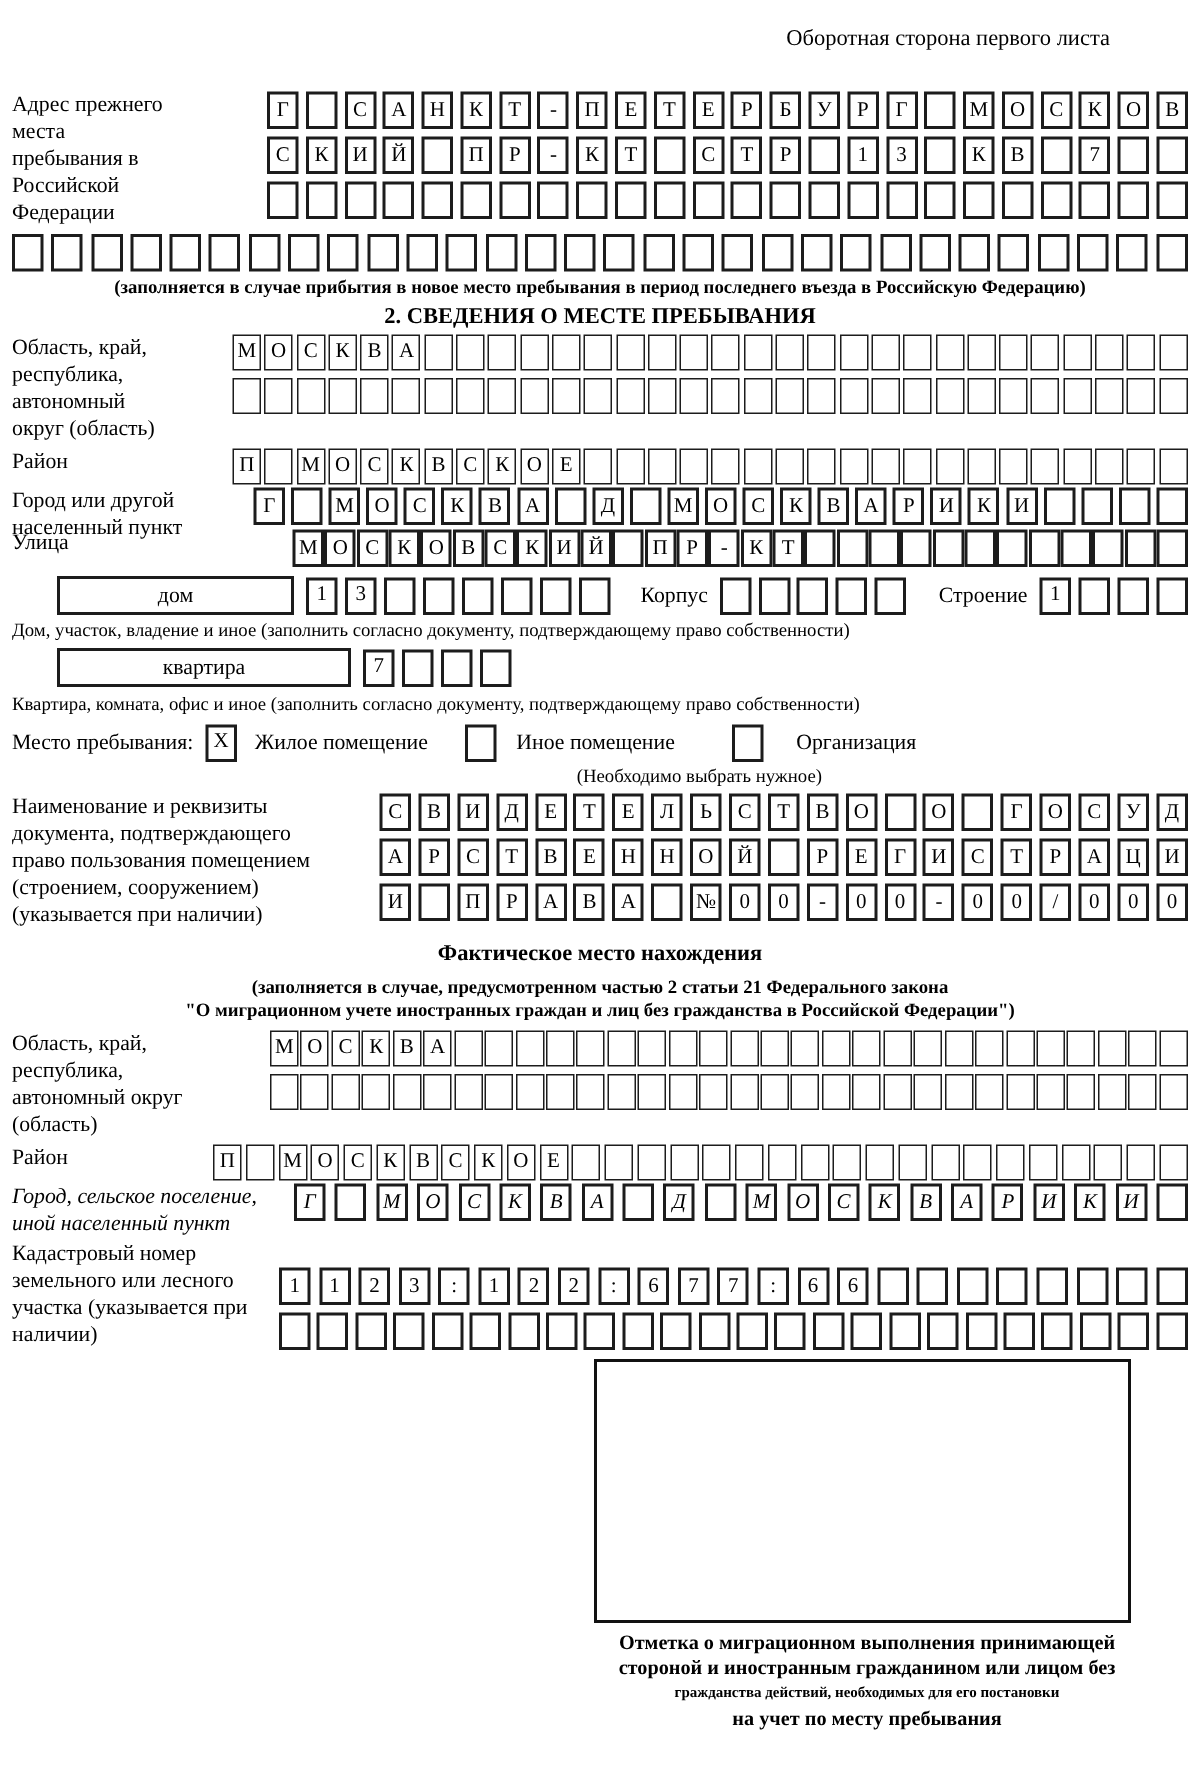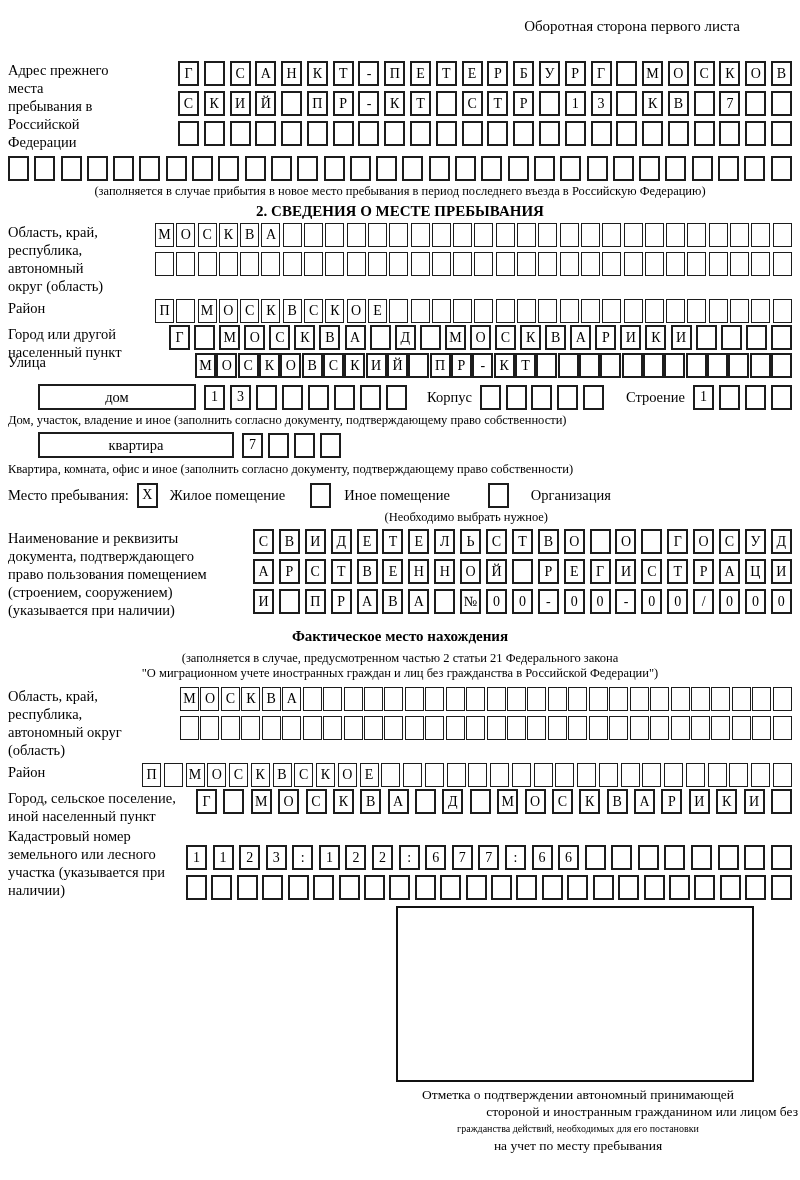--- a/index.html
+++ b/index.html
@@ -14,21 +14,21 @@
   .label{font-size:14.5px;line-height:18px;box-sizing:border-box;flex:none;}
   .cells{display:flex;justify-content:space-between;flex:1;min-width:0;}
   .cells-col{flex:1;min-width:0;display:flex;flex-direction:column;gap:5px;}
   .cell{
     width:21px;height:25px;border:2px solid #1c1c1c;box-sizing:border-box;
     display:flex;align-items:center;justify-content:center;
     font-size:14px;flex:none;background:#fff;
   }
   .sm .cell{width:19px;height:24px;border-width:1.8px;}
   .note{font-size:12.5px;line-height:15px;}
-  .center{text-align:center;}
+  .center{text-align:center;font-weight:bold;}
   .bold{font-weight:bold;}
   .widebox{
     border:2px solid #1c1c1c;height:26px;box-sizing:border-box;flex:none;
     display:flex;align-items:center;justify-content:center;font-size:14.5px;background:#fff;
   }
   .inline-lbl{font-size:14.5px;line-height:26px;flex:none;}
   .stamp-box{border:2px solid #111;box-sizing:border-box;background:#fff;}
 </style>
 </head>
 <body>
@@ -557,21 +557,21 @@
         <div class="cell"></div>
         <div class="cell"></div>
         <div class="cell"></div>
         <div class="cell"></div>
         <div class="cell"></div>
         <div class="cell"></div>
         <div class="cell"></div>
       </div>
   </div>
 
-  <div class="row" style="margin-top:2px;">
+  <div class="row" style="margin-top:2px;font-style:italic;">
     <div class="label" style="width:188px;">Город, сельское поселение, иной населенный пункт</div>
     <div class="cells">
         <div class="cell">Г</div>
         <div class="cell"></div>
         <div class="cell">М</div>
         <div class="cell">О</div>
         <div class="cell">С</div>
         <div class="cell">К</div>
         <div class="cell">В</div>
         <div class="cell">А</div>
@@ -644,19 +644,19 @@
           <div class="cell"></div>
           <div class="cell"></div>
           <div class="cell"></div>
           <div class="cell"></div>
         </div>
     </div>
   </div>
 
   <div class="stamp-box" style="width:358px;height:176px;margin-left:388px;margin-top:6px;"></div>
   <div style="width:440px;margin-left:350px;margin-top:4px;">
-    <div class="center" style="font-size:13.5px;line-height:17px;">Отметка о подтверждении автономный принимающей</div>
-    <div class="center" style="font-size:13.5px;line-height:17px;text-align:right;">стороной и иностранным гражданином или лицом без</div>
+    <div class="center" style="font-size:13.5px;line-height:17px;">Отметка о миграционном выполнения принимающей</div>
+    <div class="center" style="font-size:13.5px;line-height:17px;">стороной и иностранным гражданином или лицом без</div>
     <div class="center" style="font-size:10px;line-height:17px;">гражданства действий, необходимых для его постановки</div>
     <div class="center" style="font-size:13.5px;line-height:17px;">на учет по месту пребывания</div>
   </div>
 
 </div>
 
 </body></html>

